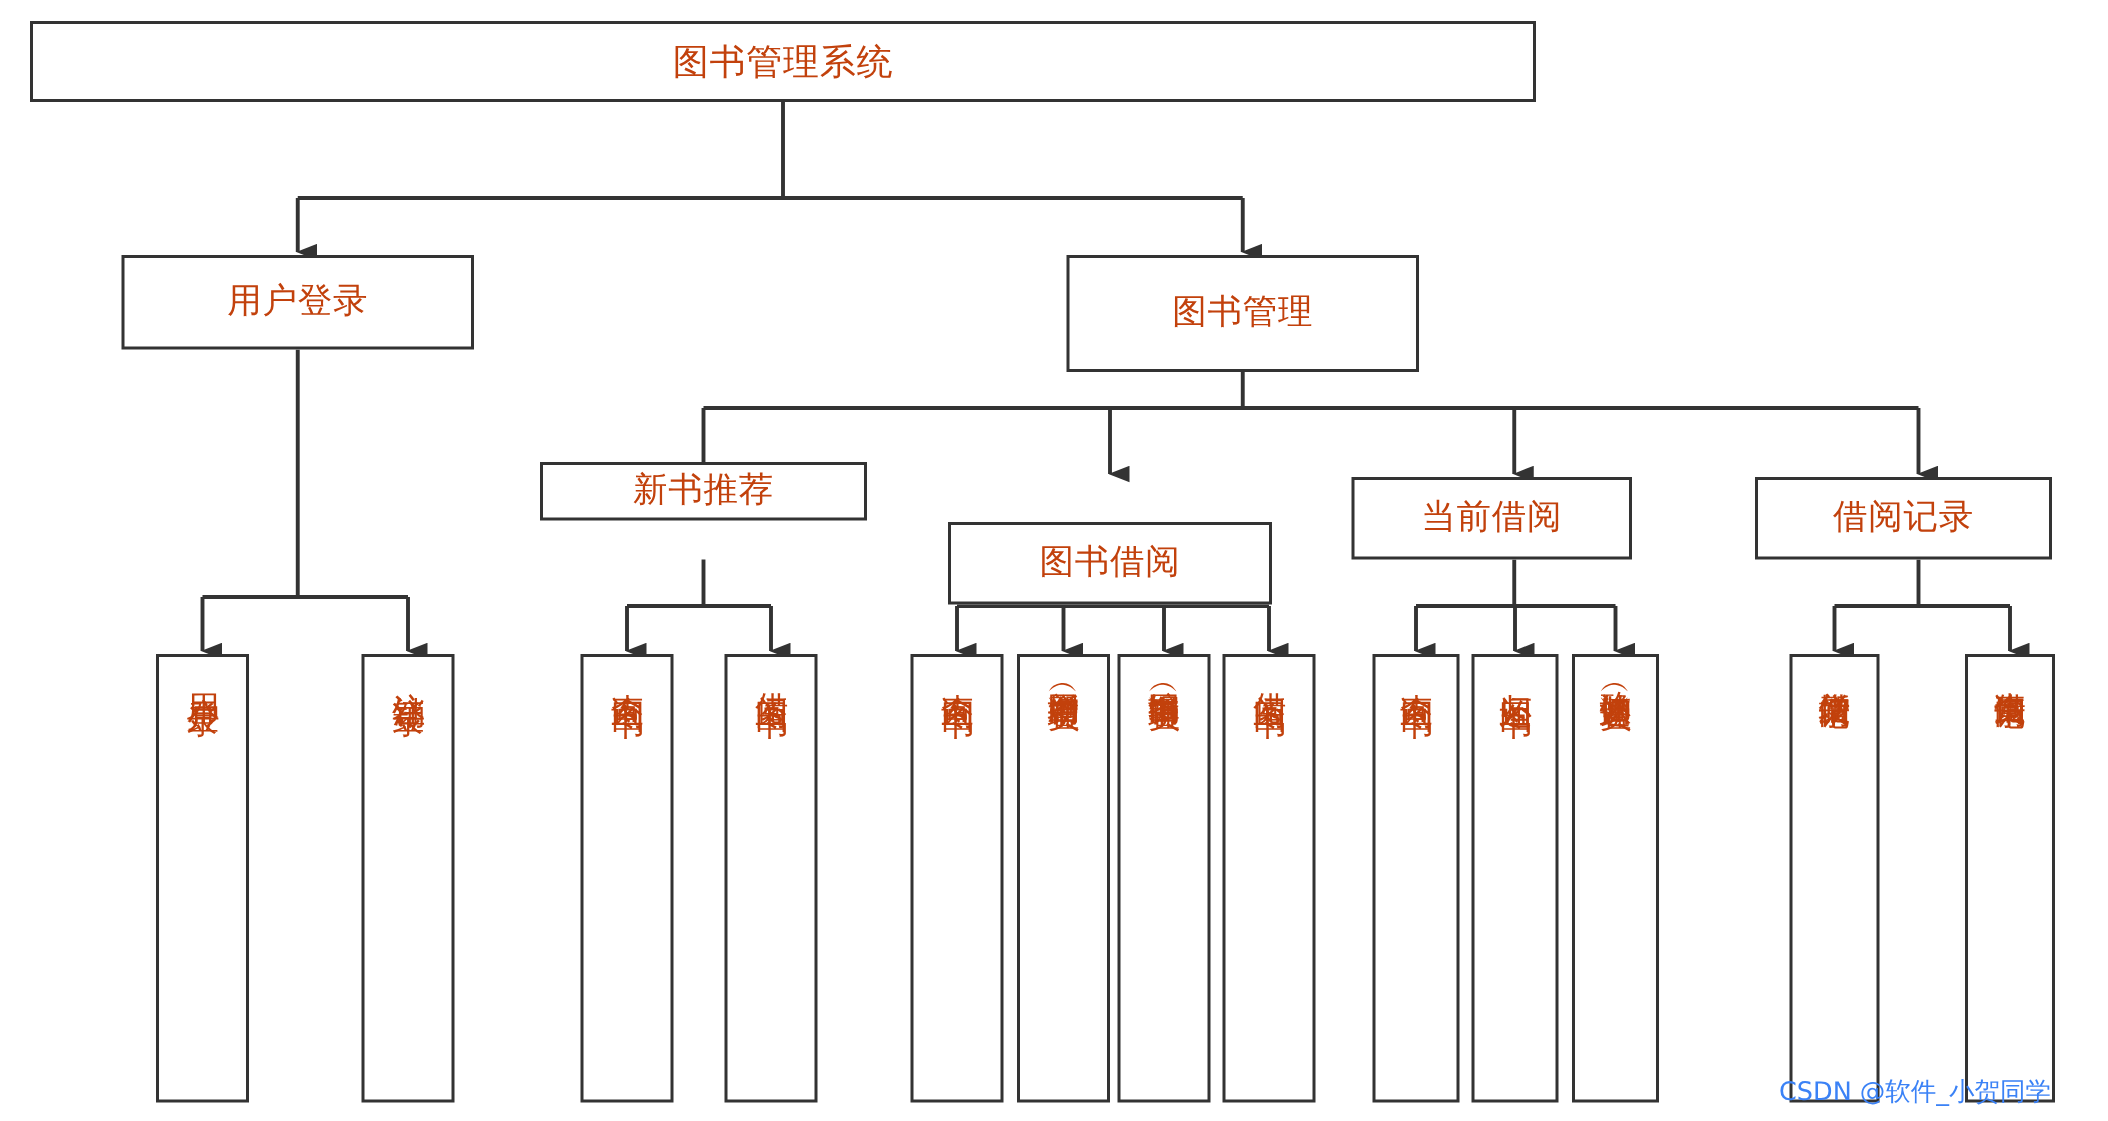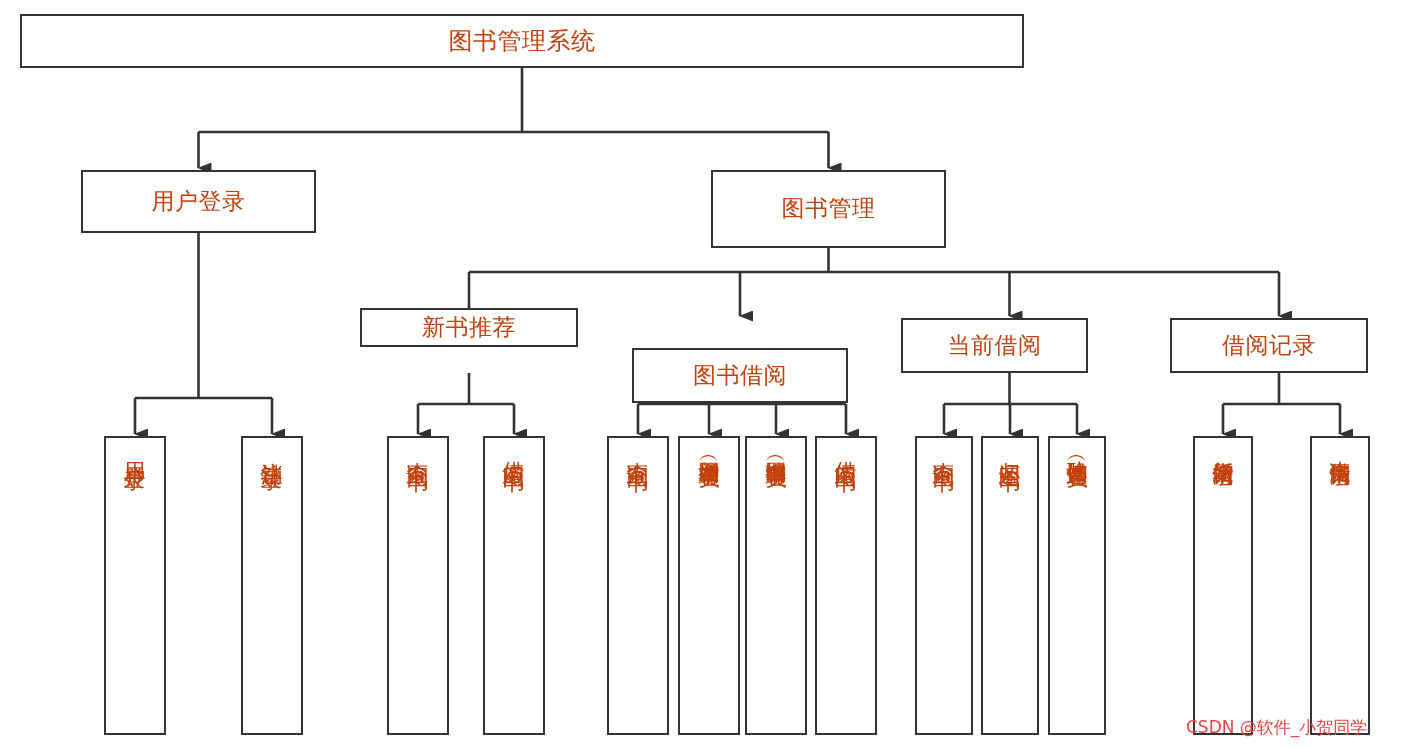--- a/index.html
+++ b/index.html
@@ -67,21 +67,21 @@
   }
   .node.v.tall .label {
     font-size: 21px;
     letter-spacing: 1px;
   }
   .watermark {
     position: absolute;
     left: 1186px;
     top: 716px;
     font-size: 17px;
-    color: #ef4444;
+    color: #3b82f6;
     white-space: nowrap;
     z-index: 5;
     font-family: "DejaVu Sans", "Liberation Sans", sans-serif;
   }
 </style>
 </head>
 <body>
 
 <div id="canvas">
 

